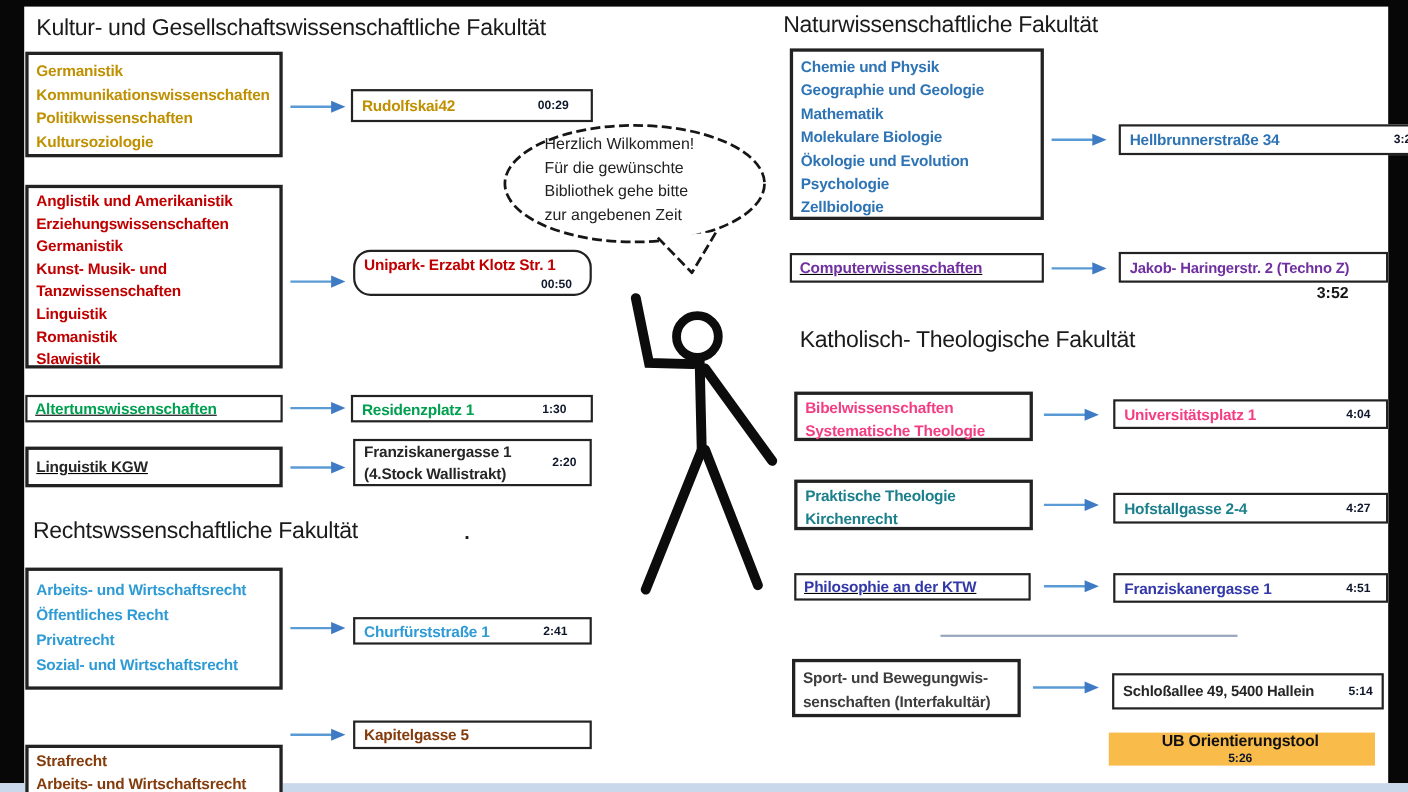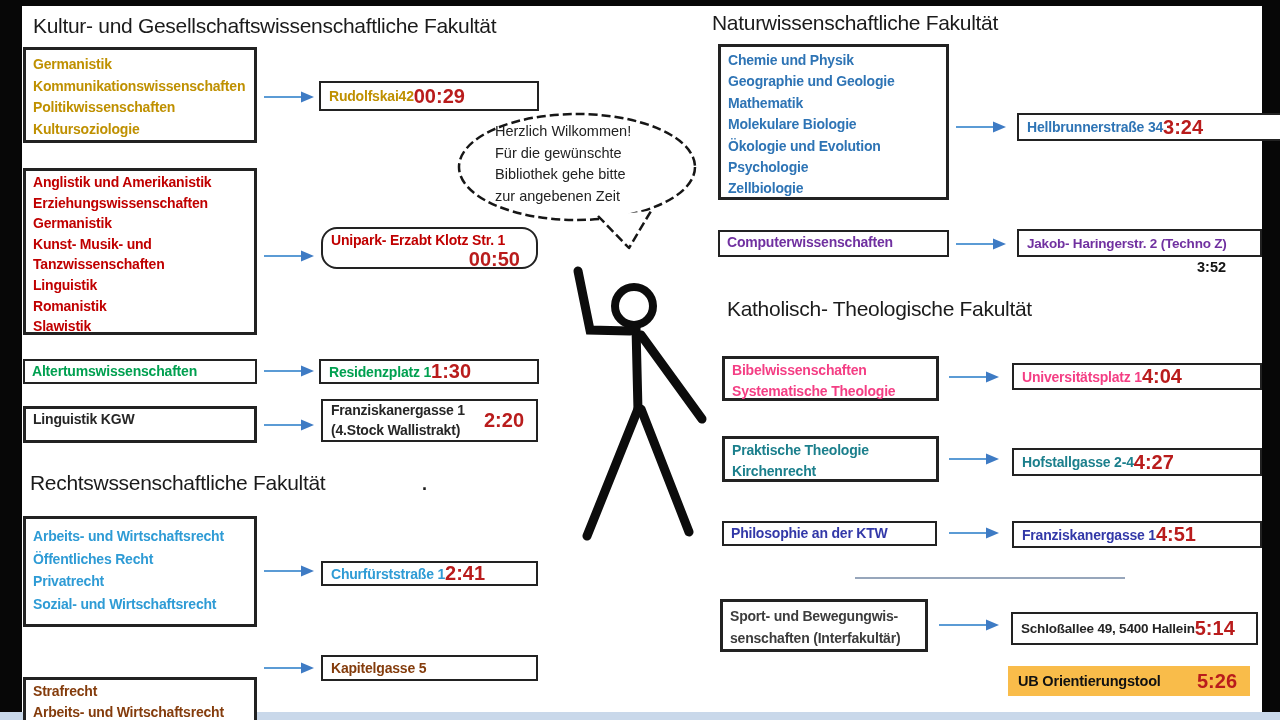--- a/index.html
+++ b/index.html
@@ -2,51 +2,51 @@
 <html><head>
 <meta charset="utf-8">
 <style>
   html,body{margin:0;padding:0;background:#fff;}
   .stage{position:relative;width:1280px;height:720px;background:#fff;overflow:hidden;
          font-family:"Liberation Sans",sans-serif;}
   .bar{position:absolute;background:#070707;}
   .strip{position:absolute;background:#c9d8ea;}
   .title{position:absolute;font-size:21px;letter-spacing:-0.3px;color:#1b1b1b;white-space:nowrap;}
   .box{position:absolute;background:#fff;border:3px solid #222;box-sizing:border-box;}
-  .loc{border-width:2.5px;display:flex;align-items:center;justify-content:flex-start;
+  .loc{border-width:2.5px;display:flex;align-items:center;justify-content:space-between;
        padding:0 6px 0 8px;}
   .dept{padding:2px 7px;}
   .li{font-size:14px;font-weight:700;line-height:20.6px;white-space:nowrap;letter-spacing:-0.2px;}
   .ll{font-size:14px;font-weight:700;white-space:nowrap;letter-spacing:-0.2px;}
   .fit{font-size:13.5px;}
-  .lt{font-size:20px;font-weight:700;color:#b91c1c;white-space:nowrap;}
+  .lt{font-size:11px;font-weight:700;color:#0f172a;white-space:nowrap;}
   .gold{color:#BF9000}.red{color:#C00000}.green{color:#00A050}.dark{color:#262626}
   .lblue{color:#2E9BD5}.brown{color:#843C0C}.blue{color:#2E74B5}.purple{color:#7030A0}
   .pink{color:#F43E84}.teal{color:#1B7F8C}.navy{color:#3238A8}.gray{color:#3D3D3D}
   .arrow{position:absolute;}
   #deptA .li{line-height:21.5px} #deptA{padding-top:4px}
   #deptB .li{line-height:20.6px} #deptB{padding-top:1px}
   #deptNW .li{line-height:21.4px} #deptNW{padding-top:3px}
   #deptLaw .li{line-height:22.5px} #deptLaw{padding-top:6px}
   #deptStraf .li{line-height:21px} #deptStraf{padding-top:1px}
   #deptBibel .li,#deptPrakt .li{line-height:21px} #deptBibel,#deptPrakt{padding-top:1px}
   #deptSport .li{line-height:22px;font-weight:600} #deptSport{padding-top:3px}
-  .single{display:flex;padding:0 7px;}
+  .single{display:flex;align-items:center;padding:0 7px;text-decoration:underline;}
   .twoline{display:flex;align-items:center;justify-content:space-between;padding:0 8px;}
   .twoline .lines .li{line-height:19.5px}
   .stack{display:block;padding:2px 6px 0 8px;border-radius:16px;}
   .stack .trow{text-align:right;padding-right:10px;line-height:19px;}
   .stack .li{line-height:19px;}
   .overlay{position:absolute;}
   .bubble-text{position:absolute;left:495px;top:121px;width:180px;font-size:14.5px;
                line-height:21.5px;color:#222;}
   .time-float{position:absolute;font-size:14.5px;font-weight:700;color:#151515;}
   .divider{position:absolute;border-top:2px solid #97a6bb;}
   .orange-box{position:absolute;background:#F9BC4A;display:flex;align-items:center;
-              justify-content:space-between;padding:0 13px 0 10px;box-sizing:border-box;}
+              justify-content:space-between;padding:0 13px 0 10px;box-sizing:border-box;flex-direction:column;}
   .orange-box .ll{color:#111;font-size:14.5px;}
   .dot{position:absolute;font-size:18px;font-weight:700;color:#1b1b1b;}
 </style>
 </head>
 <body>
 
 <div class="stage">
 
   <div class="bar" style="left:0;top:0;width:1280px;height:6px"></div>
   <div class="bar" style="left:0;top:0;width:22px;height:712px"></div>

